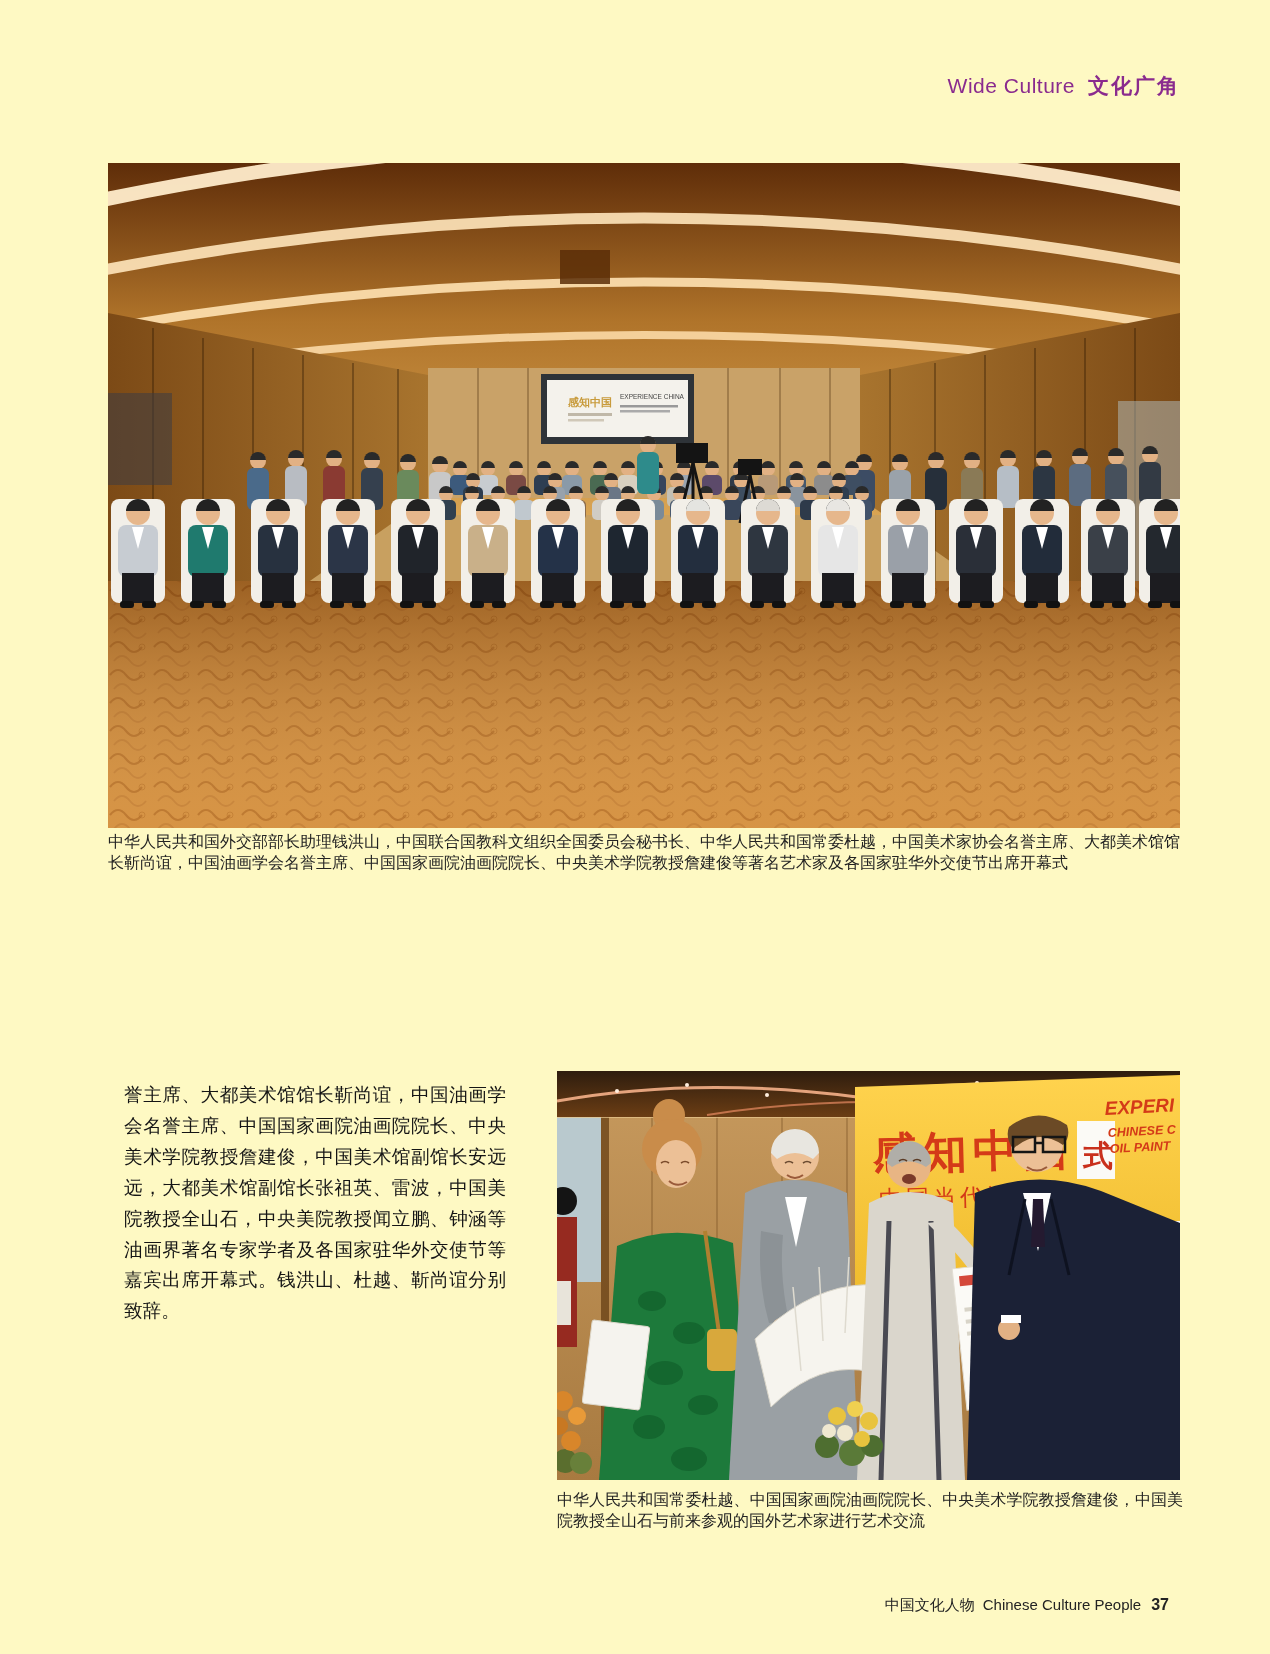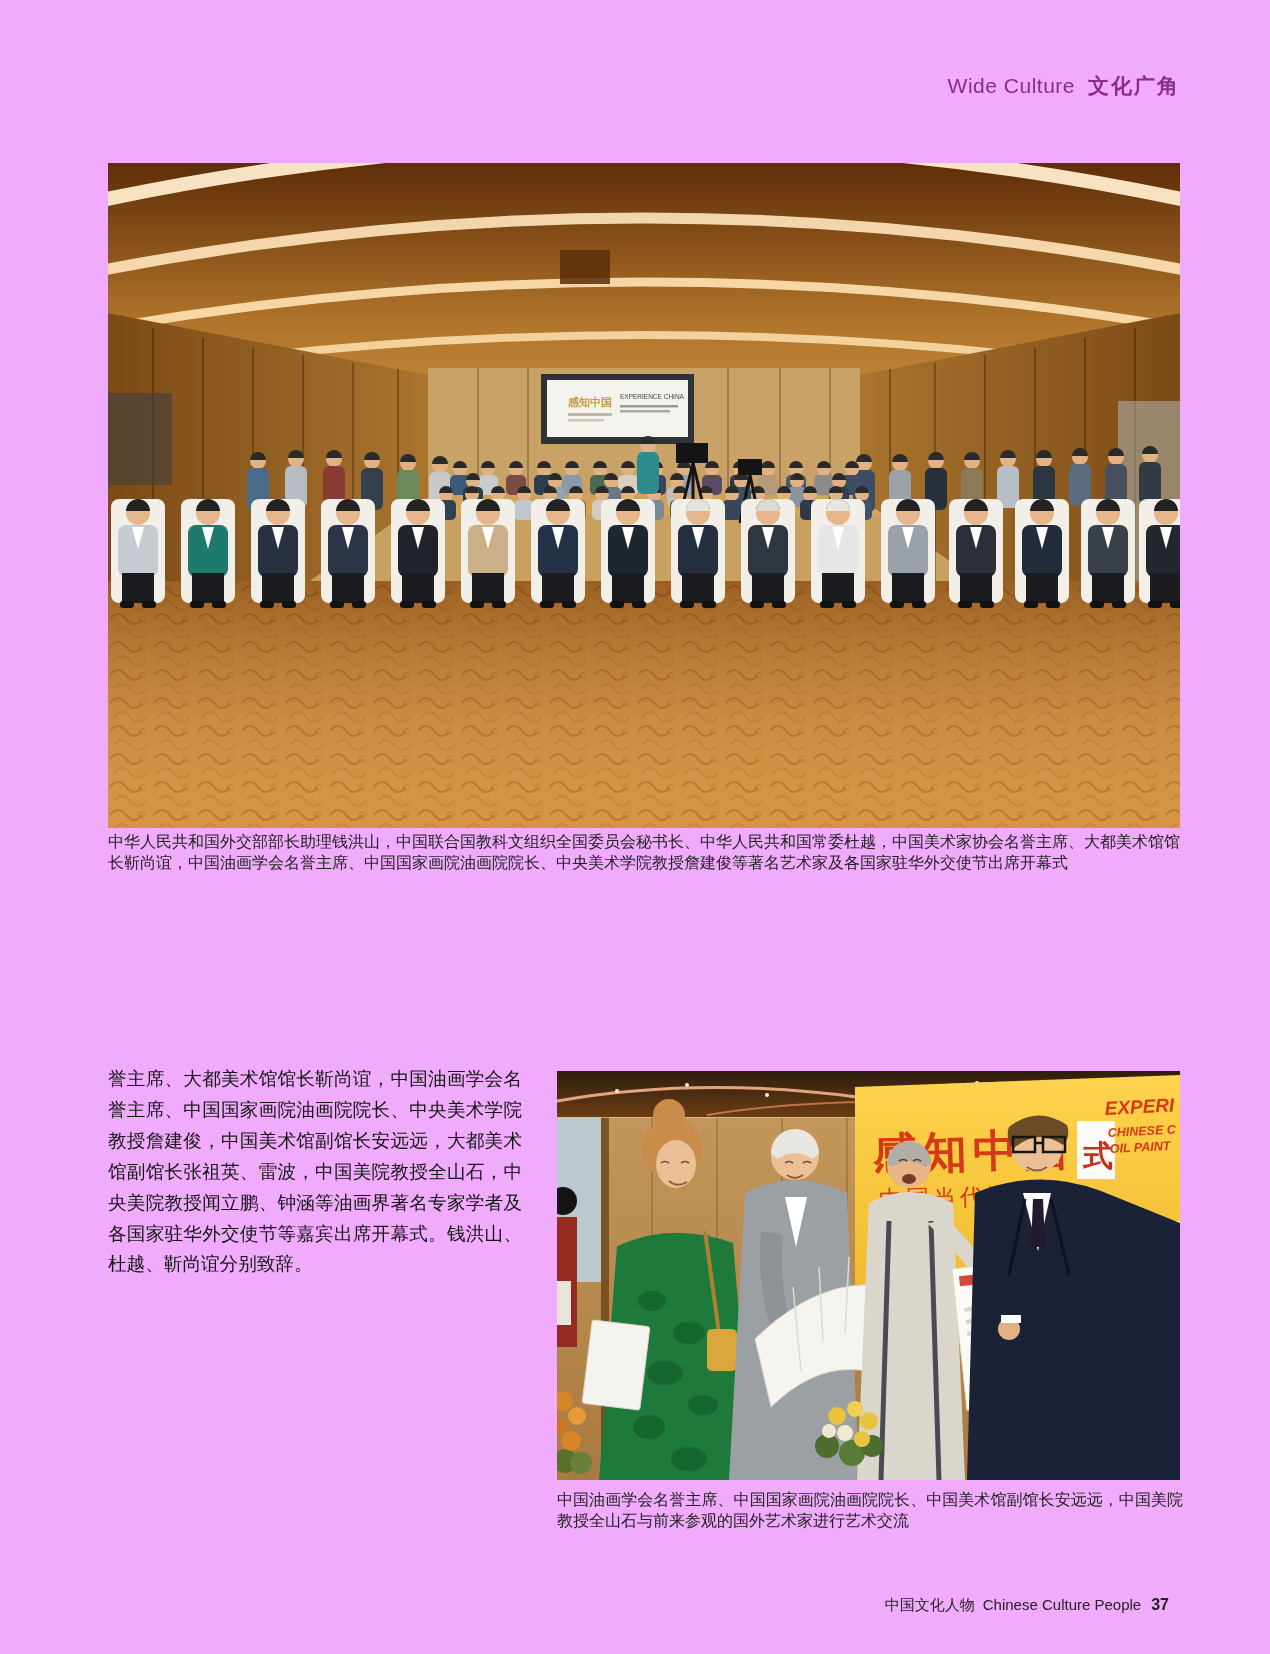--- a/index.html
+++ b/index.html
@@ -1,28 +1,28 @@
 <!DOCTYPE html>
 <html><head>
 <meta charset="utf-8">
 <style>
   html,body{margin:0;padding:0;background:#ffffff;}
-  .page{position:relative;width:1270px;height:1654px;background:#f0abfc;overflow:hidden;
+  .page{position:relative;width:1270px;height:1654px;background:#fef9c3;overflow:hidden;
         font-family:"Liberation Sans",sans-serif;}
   .header{position:absolute;top:72px;right:90px;color:#8a2b8e;font-size:21px;letter-spacing:.5px;}
   .header .zh{margin-left:13px;font-weight:bold;letter-spacing:2px;}
   .ph{position:absolute;overflow:hidden;background:#c8a060;}
   .ph svg{display:block;width:100%;height:100%;}
   .cap{position:absolute;font-size:16px;line-height:20.5px;color:#232323;text-align:justify;}
   .cap1{left:108px;top:832px;width:1072px;}
   .cap2{left:557px;top:1490px;width:626px;}
   .bodytext{position:absolute;left:108px;top:1064px;width:414px;
             font-family:"Liberation Serif",serif;font-size:18.6px;line-height:30.9px;
             color:#151515;text-align:justify;}
-  .bodytext p{margin:0;}
+  .bodytext p{margin:16px;}
   .bodytext p.ind{text-indent:2em;}
   .footer{position:absolute;top:1596px;right:101px;font-size:15px;color:#232323;}
   .footer .en{margin-left:8px;}
   .footer .pg{margin-left:10px;font-weight:bold;font-size:16px;}
 </style>
 </head>
 <body>
 
 <div class="page">
 
@@ -389,19 +389,19 @@
       <circle cx="8" cy="390" r="12" fill="#5a6e2e"></circle>
           <circle cx="24" cy="392" r="11" fill="#68803a"></circle>
       <circle cx="6" cy="330" r="10" fill="#d8862a"></circle>
           <circle cx="20" cy="345" r="9" fill="#e89a38"></circle>
       <circle cx="2" cy="355" r="9" fill="#c87822"></circle>
           <circle cx="14" cy="370" r="10" fill="#d8862a"></circle>
     </g>
   </svg>
   </div>
 
-  <div class="cap cap2">中国油画学会名誉主席、中国国家画院油画院院长、中国美术馆副馆长安远远，中国美院教授全山石与前来参观的国外艺术家进行艺术交流</div>
+  <div class="cap cap2">中华人民共和国常委杜越、中国国家画院油画院院长、中央美术学院教授詹建俊，中国美院教授全山石与前来参观的国外艺术家进行艺术交流</div>
 
   <div class="footer">
     <span>中国文化人物</span><span class="en">Chinese Culture People</span><span class="pg">37</span>
   </div>
 
 </div>
 
 </body></html>

